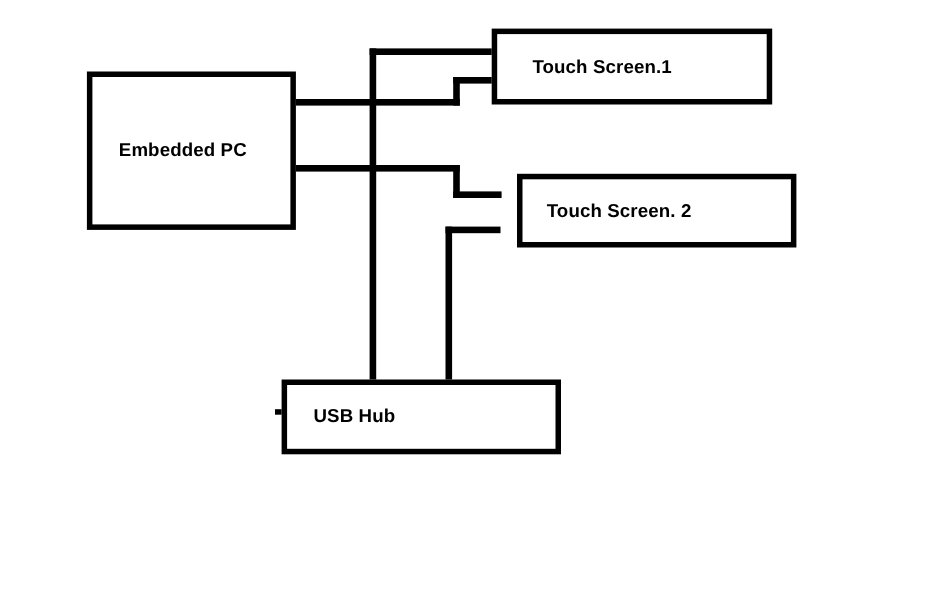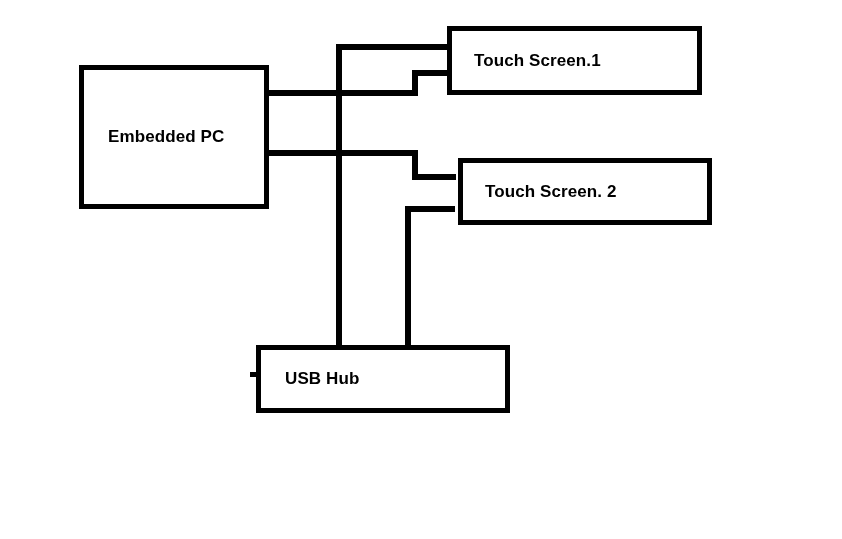--- a/index.html
+++ b/index.html
@@ -26,22 +26,22 @@
   .node-label {
     font-weight: bold;
     font-size: 17px;
     color: #000000;
     white-space: pre;
     letter-spacing: 0.1px;
   }
   #node-embedded-pc   { left: 79px;  top: 65px;  width: 190px; height: 144px; }
   #node-embedded-pc .node-label { padding-left: 24px; }
   #node-touch-screen-1{ left: 447px; top: 26px;  width: 255px; height: 69px; }
-  #node-touch-screen-1 .node-label { padding-left: 22px; }
-  #node-touch-screen-2{ left: 458px; top: 158px; width: 254px; height: 67px; }
+  #node-touch-screen-1 .node-label { padding-left: 32px; }
+  #node-touch-screen-2{ left: 470px; top: 158px; width: 254px; height: 67px; }
   #node-touch-screen-2 .node-label { padding-left: 22px; }
   #node-usb-hub       { left: 256px; top: 345px; width: 254px; height: 68px; }
   #node-usb-hub .node-label { padding-left: 24px; }
 
   .wire {
     position: absolute;
     background: #000000;
   }
   #edges { position: absolute; left: 0; top: 0; width: 842px; height: 539px; }
 </style>

